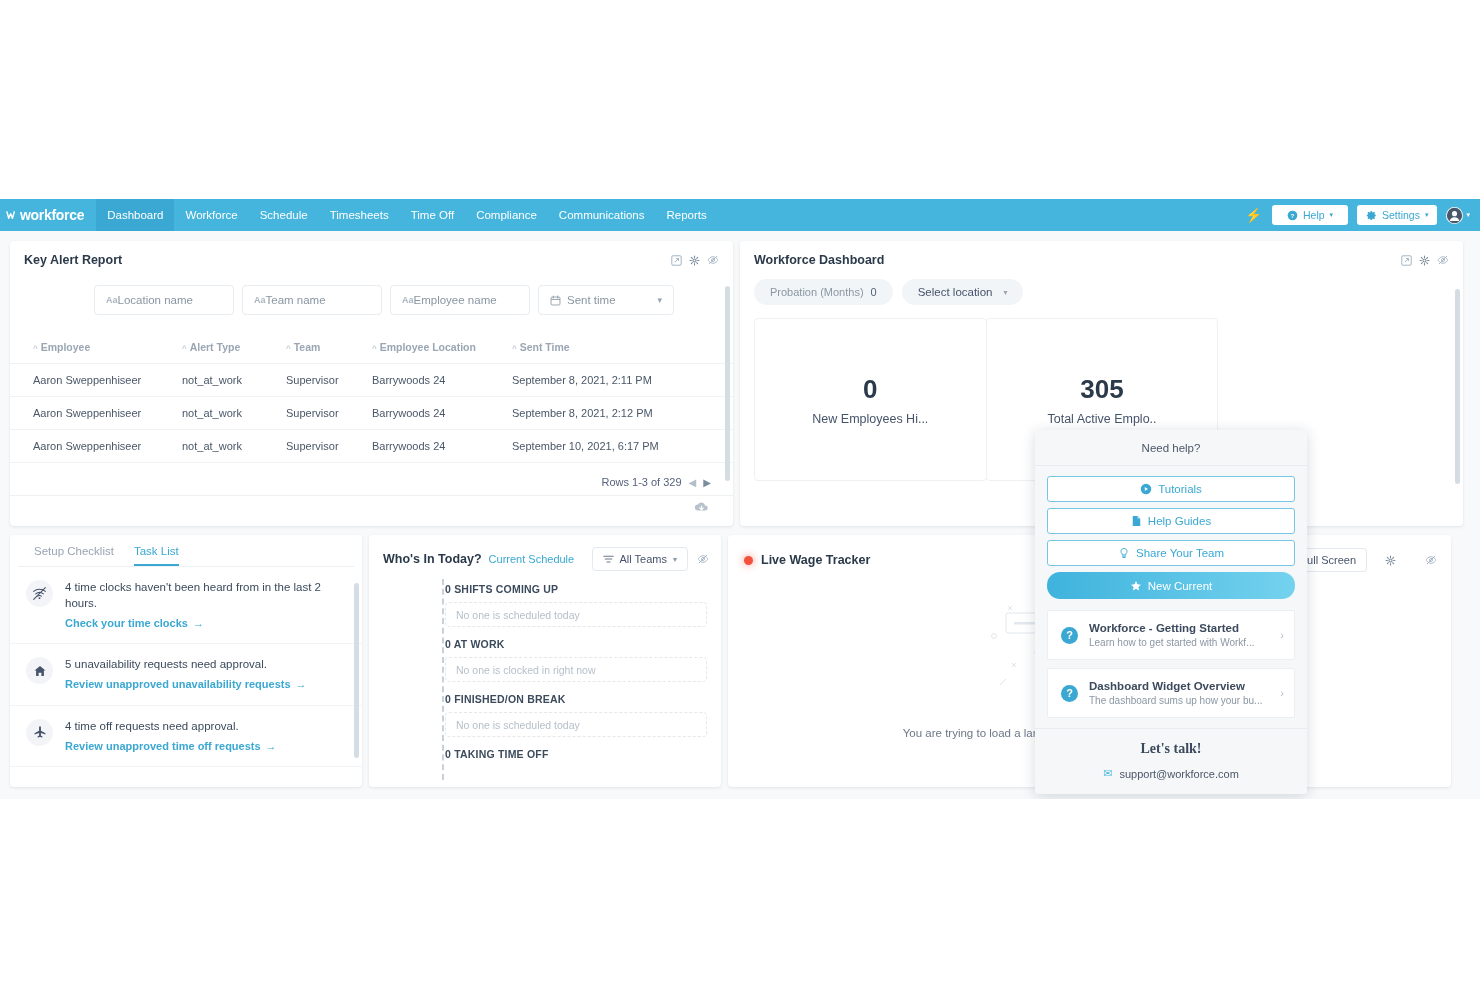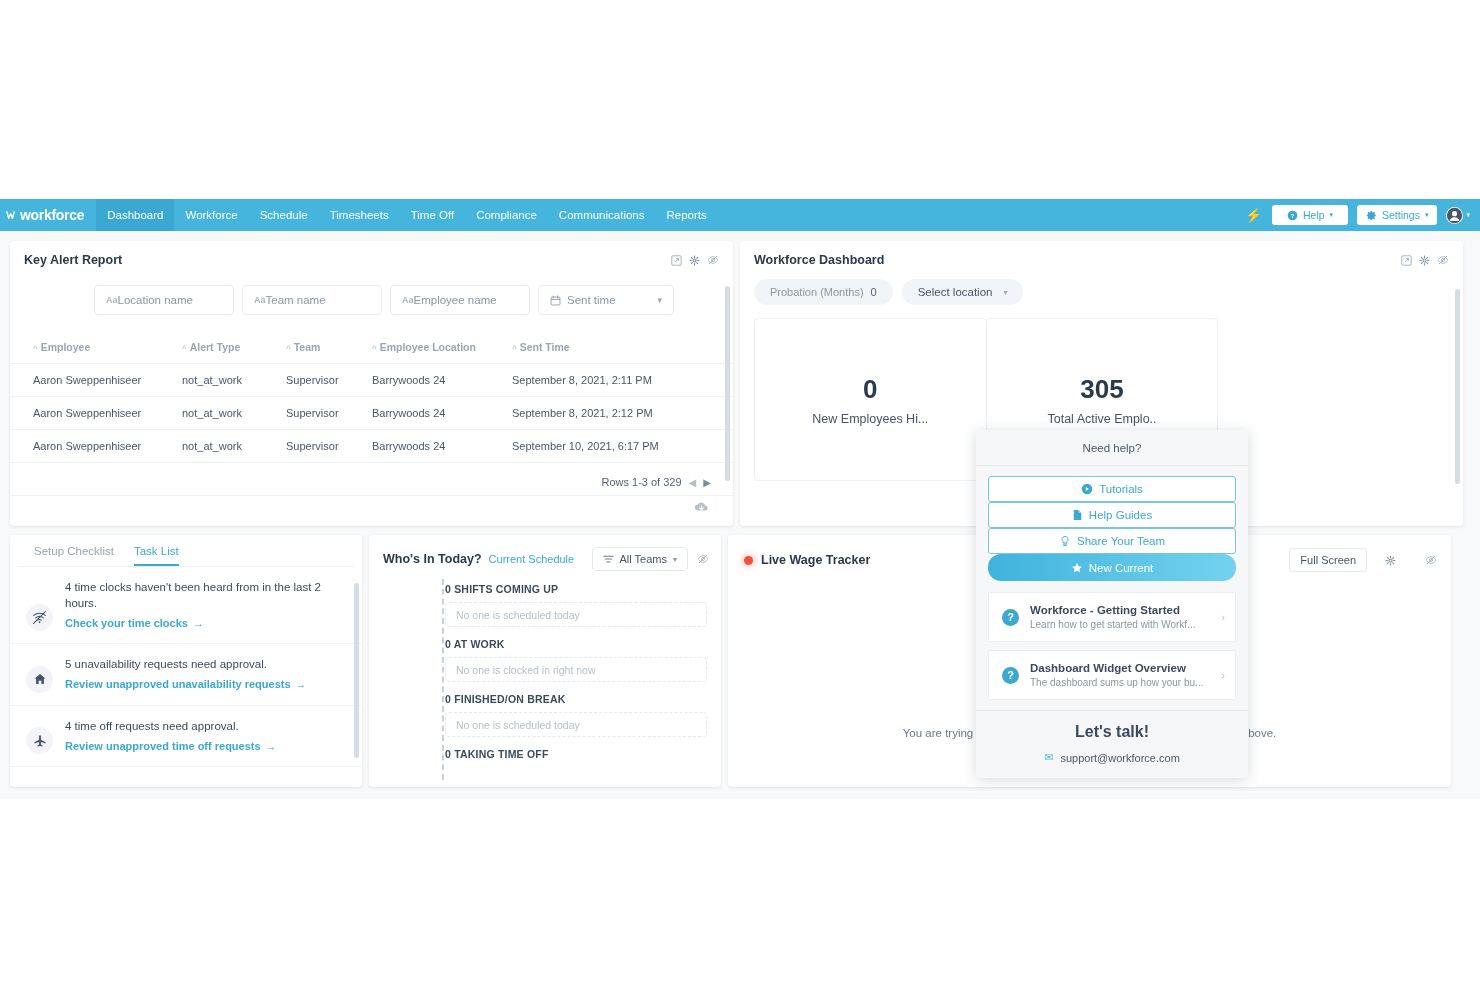--- a/index.html
+++ b/index.html
@@ -148,21 +148,21 @@
     display: flex; gap: 20px; padding: 10px 0 0 16px;
     border-bottom: 1px solid #eef1f4; margin: 0 8px 0 8px;
   }
   .tab {
     font-size: 11.5px; color: #98a4b1; padding-bottom: 7px;
     cursor: pointer; border-bottom: 2px solid transparent;
   }
   .tab.active { color: #3aa8d2; border-bottom-color: #3aa8d2; }
   .task {
     display: flex; gap: 12px; padding: 13px 18px 12px 16px;
-    border-bottom: 1px solid #f1f4f7; align-items: flex-end;
+    border-bottom: 1px solid #f1f4f7; align-items: flex-start;
   }
   .task-ico {
     width: 27px; height: 27px; border-radius: 50%; background: #f2f4f7;
     display: flex; align-items: center; justify-content: center;
     color: #46536a; flex-shrink: 0;
   }
   .task-body { font-size: 11.5px; color: #3b4a5c; line-height: 1.37; }
   .task-link {
     display: inline-flex; align-items: center; gap: 5px;
     color: #3aa8d2; font-size: 11px; font-weight: bold;
@@ -203,30 +203,30 @@
     font-size: 11px; color: #46536a; cursor: pointer;
   }
   .wage-icons { display: flex; align-items: center; gap: 29px; margin-left: 18px; color: #9fb0c0; }
   .empty-wrap {
     display: flex; flex-direction: column; align-items: center;
     padding-top: 18px;
   }
   .empty-msg { font-size: 11.5px; color: #6c7887; margin-top: 16px; }
   
   .popover {
-    position: absolute; left: 976px; top: 231px;
+    position: absolute; left: 1035px; top: 231px;
     width: 272px; background: #f5f7f9;
     border-radius: 3px; box-shadow: 0 2px 14px rgba(30,50,70,.18);
     z-index: 50; overflow: hidden;
   }
   .pop-title {
     text-align: center; font-size: 11.5px; color: #4a5768;
     padding: 12px 0 11px; border-bottom: 1px solid #e7ecf0;
   }
-  .pop-actions { padding: 10px 12px 9px; display: flex; flex-direction: column; }
+  .pop-actions { padding: 10px 12px 9px; display: flex; flex-direction: column; gap: 6px; }
   .pop-btn {
     height: 26px; border: 1px solid #77c6e4; border-radius: 3px; background: #fff;
     display: flex; align-items: center; justify-content: center; gap: 6px;
     font-size: 11.5px; color: #3aa8d2; cursor: pointer;
   }
   .pop-btn.primary {
     background: linear-gradient(90deg,#3fb3dd 0%,#74d2ee 100%);
     border: none; color: #fff; border-radius: 13px; height: 27px;
   }
   .pop-cards { padding: 2px 12px 10px; display: flex; flex-direction: column; gap: 8px; }
@@ -237,21 +237,21 @@
   }
   .qmark {
     width: 17px; height: 17px; border-radius: 50%; background: #3aa8d2;
     color: #fff; font-size: 11px; font-weight: bold;
     display: flex; align-items: center; justify-content: center; flex-shrink: 0;
   }
   .pop-card-t { font-size: 11.5px; font-weight: bold; color: #3b4a5c; }
   .pop-card-s { font-size: 10px; color: #8b97a4; margin-top: 3px; }
   .pop-card .arrow { margin-left: auto; color: #b3bec8; font-size: 11px; }
   .pop-foot { border-top: 1px solid #e7ecf0; padding: 12px 0 14px; text-align: center; }
-  .pop-foot .lt { font-size: 16px; font-weight: bold; color: #3b4a5c; }
+  .pop-foot .lt { font-size: 14px; font-weight: bold; color: #3b4a5c; font-family: Liberation Serif, serif; }
   .pop-foot .mail {
     margin-top: 10px; font-size: 11px; color: #4a5768;
     display: flex; align-items: center; justify-content: center; gap: 7px; cursor: pointer;
   }
   .env { color: #4cb8e0; font-size: 11px; }
 </style>
 </head>
 <body>
 
 <div id="app">

